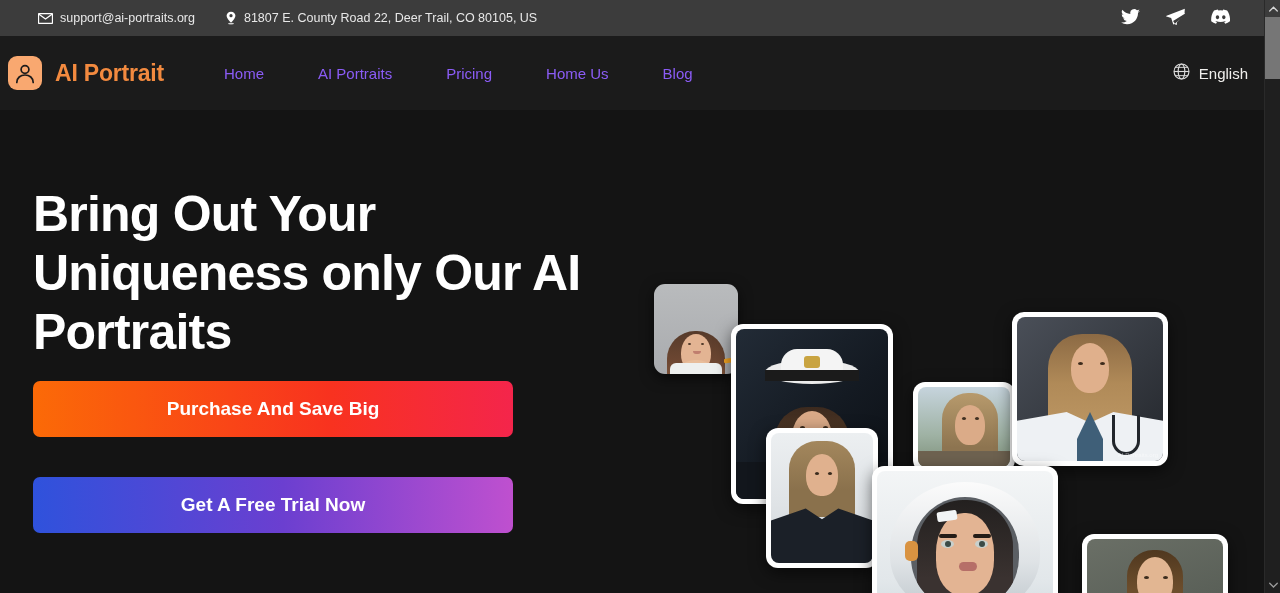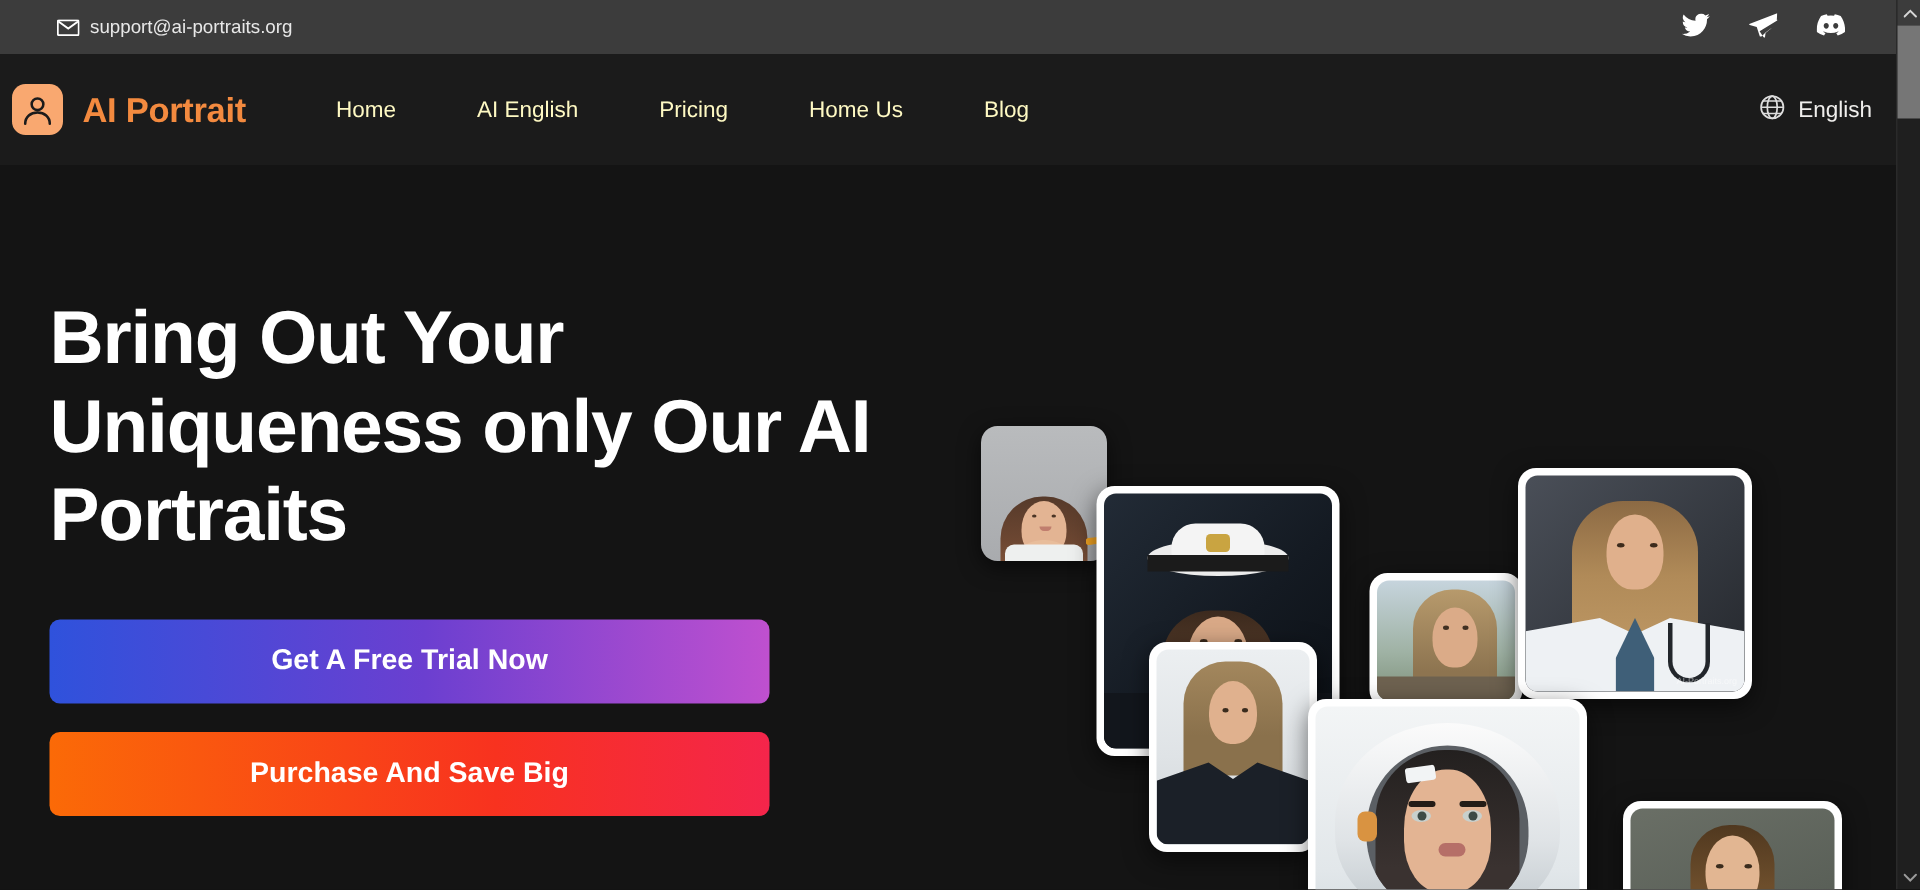--- a/index.html
+++ b/index.html
@@ -42,38 +42,38 @@
     background: #f9a870;
     display: flex; align-items: center; justify-content: center;
     flex: none;
   }
   .brand-name {
     font-size: 23px; font-weight: bold; color: #f38a3f;
     letter-spacing: -0.2px;
   }
   .nav-links { display: flex; align-items: center; margin-left: 33px; }
   .nav-link {
-    color: #fef9c3; font-size: 15px;
+    color: #8b5cf6; font-size: 15px;
     padding: 0 27px; white-space: nowrap; cursor: pointer;
   }
   .nav-spacer { flex: 1; }
   .nav-right { display: flex; align-items: flex-end; gap: 16px; }
   .lang { display: flex; align-items: center; gap: 9px; color: #f0efed; font-size: 15px; cursor: pointer; }
   .login-btn {
     background: #3b82f6; color: #fff;
     font-size: 15px; font-weight: 500;
     border: none; border-radius: 20px;
     padding: 10px 26px; cursor: pointer;
     font-family: "Liberation Sans", sans-serif;
   }
 
   
   .hero { position: absolute; top: 110px; left: 0; width: 1264px; height: 483px; background: #141414; }
 
-  .hero-left { position: absolute; left: 33px; top: 86px; width: 610px; }
+  .hero-left { position: absolute; left: 33px; top: 75px; width: 610px; }
   .headline {
     color: #ffffff; font-size: 50px; font-weight: bold;
     line-height: 59px; letter-spacing: -0.8px;
   }
   .subhead { color: #e6e6e6; font-size: 17px; margin-top: 34px; }
 
   .cta {
     display: block; width: 480px; height: 56px;
     border: none; border-radius: 7px;
     color: #fff; font-size: 19px; font-weight: bold;
@@ -121,20 +121,30 @@
     <div class="topbar-left">
       <div class="tb-item">
         <span>
           <svg width="15" height="11" viewBox="0 0 15 11">
             <rect x="0.5" y="0.5" width="14" height="10" rx="1" fill="none" stroke="#ffffff" stroke-width="1.3"></rect>
             <path d="M1 1.3 L7.5 6 L14 1.3" fill="none" stroke="#ffffff" stroke-width="1.3"></path>
           </svg>
         </span>
         <span>support@ai-portraits.org</span>
       </div>
+      <div class="tb-item">
+        <span>
+          <svg width="12" height="14" viewBox="0 0 12 14">
+            <path d="M6 0.7 C3.4 0.7 1.6 2.5 1.6 4.8 C1.6 7.6 6 11.6 6 11.6 C6 11.6 10.4 7.6 10.4 4.8 C10.4 2.5 8.6 0.7 6 0.7 Z" fill="#ffffff"></path>
+            <circle cx="6" cy="4.7" r="1.6" fill="#3c3c3c"></circle>
+            <ellipse cx="6" cy="12.6" rx="3" ry="0.9" fill="#ffffff" opacity="0.75"></ellipse>
+          </svg>
+        </span>
+        <span>81807 E. County Road 22, Deer Trail, CO 80105, US</span>
+      </div>
     </div>
     <div class="topbar-spacer"></div>
     <div class="topbar-social">
       <span class="social-ic">
         <svg width="19" height="16" viewBox="0 0 20 17">
           <path d="M20 2.02a8.2 8.2 0 0 1-2.36.65A4.1 4.1 0 0 0 19.45.42a8.2 8.2 0 0 1-2.6 1A4.1 4.1 0 0 0 9.87 5.2 11.64 11.64 0 0 1 1.39.75a4.1 4.1 0 0 0 1.27 5.47A4.07 4.07 0 0 1 .8 5.71v.05a4.1 4.1 0 0 0 3.29 4.02 4.1 4.1 0 0 1-1.85.07 4.1 4.1 0 0 0 3.83 2.85A8.23 8.23 0 0 1 0 14.41a11.61 11.61 0 0 0 6.29 1.84c7.55 0 11.68-6.25 11.68-11.67 0-.18 0-.36-.01-.53A8.34 8.34 0 0 0 20 2.02z" fill="#ffffff"></path>
         </svg>
       </span>
       <span class="social-ic">
         <svg width="19" height="17" viewBox="0 0 20 17">
@@ -154,21 +164,21 @@
       <span class="brand-logo">
         <svg width="22" height="23" viewBox="0 0 22 23">
           <circle cx="11" cy="7.5" r="3.9" fill="none" stroke="#1b1b1b" stroke-width="1.7"></circle>
           <path d="M2.8 20.5 C2.8 15.8 6.5 13 11 13 C15.5 13 19.2 15.8 19.2 20.5" fill="none" stroke="#1b1b1b" stroke-width="1.7" stroke-linecap="round"></path>
         </svg>
       </span>
       <span class="brand-name">AI Portrait</span>
     </div>
     <div class="nav-links">
       <span class="nav-link">Home</span>
-      <span class="nav-link">AI English</span>
+      <span class="nav-link">AI Portraits</span>
       <span class="nav-link">Pricing</span>
       <span class="nav-link">Home Us</span>
       <span class="nav-link">Blog</span>
     </div>
     <div class="nav-spacer"></div>
     <div class="nav-right">
       <div class="lang">
         <span>
           <svg width="17" height="17" viewBox="0 0 18 18">
             <circle cx="9" cy="9" r="7.9" fill="none" stroke="#dddddd" stroke-width="1.2"></circle>
@@ -184,22 +194,22 @@
   </div>
 
   <div class="hero">
 
     <div class="hero-left">
       <h1 class="headline">
         <span>Bring Out Your</span><br>
         <span>Uniqueness only Our AI</span><br>
         <span>Portraits</span>
       </h1>
+      <button class="cta cta-secondary">Purchase And Save Big</button>
       <button class="cta cta-primary">Get A Free Trial Now</button>
-      <button class="cta cta-secondary">Purchase And Save Big</button>
     </div>
 
     <div class="collage">
 
       <div class="src-card" style="left:654px; top:174px; width:84px; height:90px;">
         <div style="width:100%;height:100%;position:relative;background:linear-gradient(180deg,#b9bbbd 0%,#a9abae 100%);overflow:hidden;">
           <div style="position:absolute;left:50%;top:52%;width:58px;height:80px;transform:translateX(-50%);border-radius:28px 28px 0 0;background:linear-gradient(180deg,#563a2a 0%,#6d4732 38%,#8a5b3e 70%);"></div>
           <div style="position:absolute;left:50%;top:56%;width:30px;height:38px;transform:translateX(-50%);border-radius:50% 50% 46% 46%;background:#e3b493;"></div>
           <div style="position:absolute;left:50%;top:84%;width:46px;height:26px;transform:translateX(-50%);border-radius:22px 22px 0 0;background:#e8bd9b;"></div>
           <div style="position:absolute;left:50%;top:88%;width:52px;height:18px;transform:translateX(-50%);background:#eef0ef;border-radius:6px 6px 0 0;"></div>

